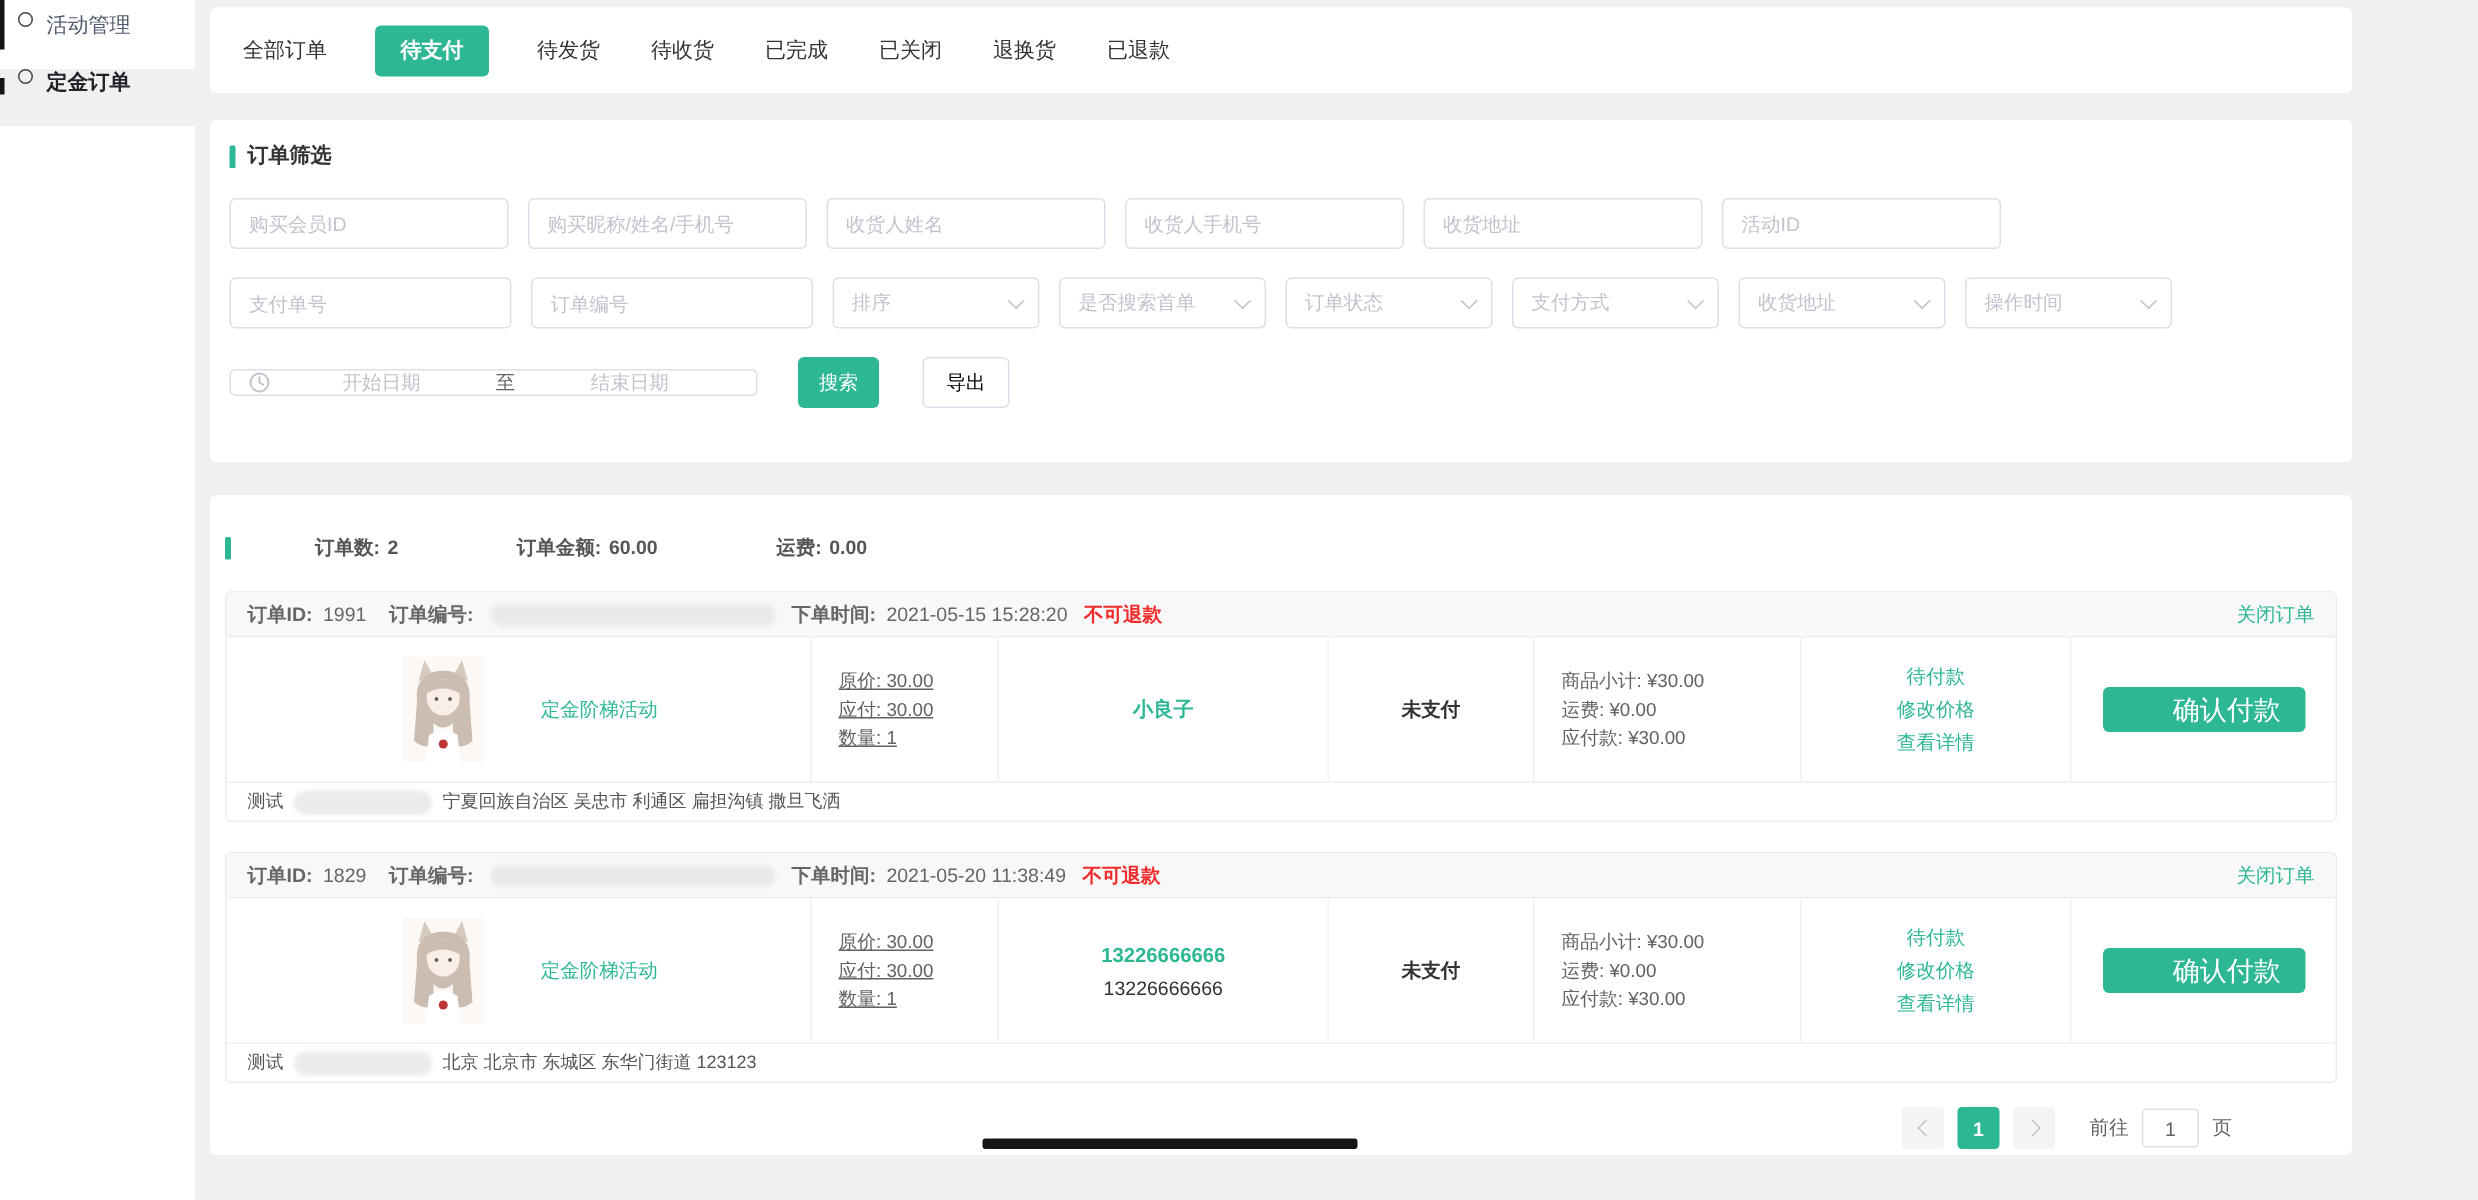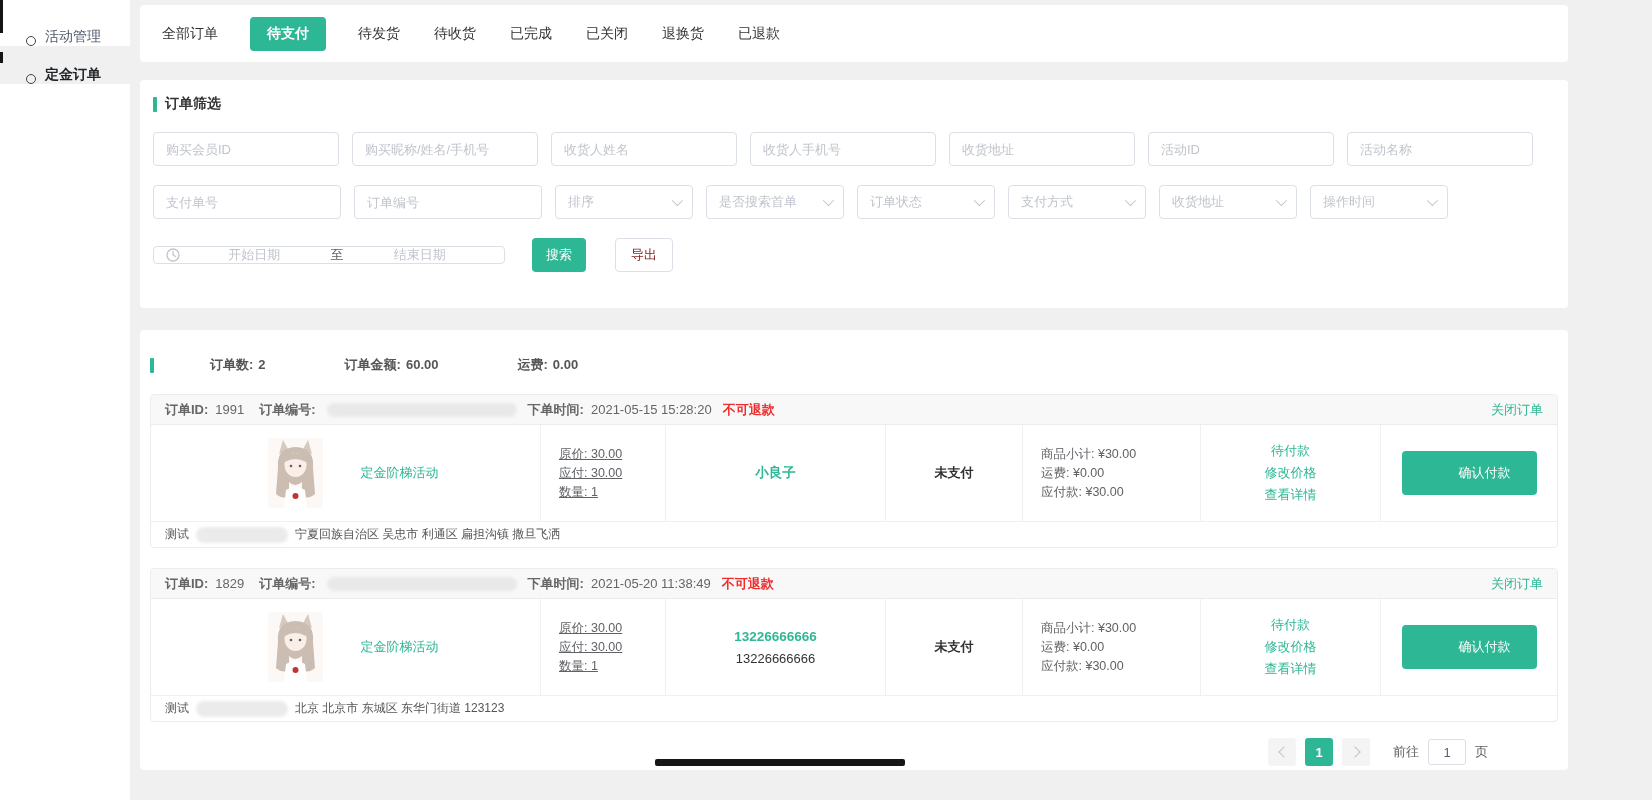--- a/index.html
+++ b/index.html
@@ -1,21 +1,21 @@
 <!DOCTYPE html>
 <html><head>
 <meta charset="utf-8">
 <style>
   * { margin:0; padding:0; box-sizing:border-box; }
   html,body { width:1652px; height:800px; }
   body { font-family:"Liberation Sans","DejaVu Sans",sans-serif; background:#f0f0f0; position:relative; overflow:hidden; color:#606266; }
 
   
   .sidebar { position:absolute; left:0; top:0; width:130px; height:800px; background:#fff; z-index:2; }
-  .side-item { display:flex; align-items:flex-end; gap:9px; height:38px; padding:0 26px; font-size:14px; color:#515a6e; cursor:pointer; }
+  .side-item { display:flex; align-items:flex-start; gap:9px; height:38px; padding:0 12px; font-size:14px; color:#515a6e; cursor:pointer; }
   .side-item.active { background:#f0f0f0; font-weight:bold; color:#1f2328; }
   .radio-circle { width:10px; height:10px; border:1.6px solid #444; border-radius:50%; flex:none; }
   .edge-mark { position:absolute; left:0; width:3px; background:#151515; z-index:3; }
   .edge-mark.m1 { top:0; height:33px; }
   .edge-mark.m2 { top:52px; height:11px; }
 
   
   .main { position:absolute; left:140px; top:0; width:1428px; }
   .card { background:#fff; border-radius:4px; }
 
@@ -34,21 +34,21 @@
   .w186 { width:186px; } .w188 { width:188px; }
   .select { width:138px; height:34px; border:1px solid #dcdfe6; border-radius:4px; display:flex; align-items:center; justify-content:space-between; padding:0 12px; cursor:pointer; background:#fff; }
   .select span { font-size:13px; color:#c0c4cc; }
   .chev { width:8px; height:8px; border-right:1.5px solid #c0c4cc; border-bottom:1.5px solid #c0c4cc; transform:rotate(45deg) translateY(-2px); flex:none; }
   .date-box { width:352px; height:18px; border:1px solid #dcdfe6; border-radius:4px; display:flex; align-items:center; padding:0 12px; background:#fff; cursor:pointer; }
   .date-box .ph { flex:1; text-align:center; font-size:13px; color:#c0c4cc; }
   .date-box .sep { font-size:13px; color:#606266; padding:0 4px; }
   .clock { flex:none; margin-right:2px; }
   .btn { height:34px; border-radius:4px; font-size:13px; display:inline-flex; align-items:center; justify-content:center; cursor:pointer; border:1px solid transparent; }
   .btn-primary { background:var(--accent); color:#fff; width:54px; margin-left:14px; }
-  .btn-plain { background:#fff; border-color:#dcdfe6; color:#7f1d1d; width:58px; margin-left:16px; }
+  .btn-plain { background:#fff; border-color:#dcdfe6; color:#000000; width:58px; margin-left:16px; }
 
   
   .orders-card { margin-top:22px; height:440px; padding:26px 10px 0 10px; }
   .summary { display:flex; align-items:center; gap:8px; font-size:13px; color:#555; font-weight:bold; }
   .summary .pair { margin-right:18px;margin-left:48px; }
   .summary .pair span { margin-right:5px; }
 
   .order-block { border:1px solid #ececec; border-radius:4px; margin-top:20px; }
   .order-head { height:30px; background:#f8f8f8; border-bottom:1px solid #ececec; display:flex; align-items:center; padding:0 14px; gap:7px; font-size:13px; color:#666; border-radius:4px 4px 0 0; }
   .order-head .lbl { font-weight:bold; }
@@ -65,21 +65,21 @@
   .col-price { width:125px; padding-left:18px; font-size:12.5px; color:#606266; line-height:19px;text-decoration:underline; }
   .col-buyer { width:220px; align-items:center; text-align:center; }
   .buyer-primary { color:var(--accent); font-weight:bold; font-size:13.5px; cursor:pointer; }
   .buyer-secondary { color:#333; font-size:13px; margin-top:7px; }
   .buyer-secondary:empty { display:none; }
   .col-status { width:137px; align-items:center; font-size:13px; font-weight:bold; color:#303133; }
   .col-totals { width:178px; padding-left:18px; font-size:12.5px; color:#606266; line-height:19px; }
   .col-actions { width:180px; align-items:center; font-size:13px; line-height:22px; }
   .col-actions div { color:var(--accent); cursor:pointer; }
   .col-btn { flex:1; align-items:center; }
-  .confirm-btn { width:135px; height:44px; background:var(--accent); color:#fff; border:none; border-radius:4px; font-size:13px; cursor:pointer;padding-left:31px; }
+  .confirm-btn { width:135px; height:30px; background:var(--accent); color:#fff; border:none; border-radius:4px; font-size:18px; cursor:pointer;padding-left:31px; }
 
   .order-address { height:26px; border-top:1px solid #f0f0f0; display:flex; align-items:center; padding:0 14px; gap:7px; font-size:12px; color:#555; }
   .blur-name { width:92px; height:16px; background:#ebebeb; border-radius:8px; filter:blur(1.5px); }
 
   
   .pager { display:flex; align-items:center; justify-content:flex-end; gap:9px; margin:16px 70px 0 0; font-size:13px; color:#606266; }
   .page-sq { width:28px; height:28px; border-radius:3px; background:#f4f4f5; display:flex; align-items:center; justify-content:center; cursor:pointer; }
   .page-sq.active { background:var(--accent); color:#fff; font-weight:bold; }
   .chev-l { width:8px; height:8px; border-left:1.6px solid #c0c4cc; border-bottom:1.6px solid #c0c4cc; transform:rotate(45deg); margin-left:3px; }
   .chev-r { width:8px; height:8px; border-right:1.6px solid #c0c4cc; border-top:1.6px solid #c0c4cc; transform:rotate(45deg); margin-right:3px; }
@@ -125,21 +125,20 @@
       <span>订单筛选</span>
     </div>
 
     <div class="frow">
       <input class="text-input w186" placeholder="购买会员ID" style="">
       <input class="text-input w186" placeholder="购买昵称/姓名/手机号" style="">
       <input class="text-input w186" placeholder="收货人姓名" style="">
       <input class="text-input w186" placeholder="收货人手机号" style="">
       <input class="text-input w186" placeholder="收货地址" style="">
       <input class="text-input w186" placeholder="活动ID" style="">
-      <input class="text-input w186" placeholder="活动名称" style="">
     </div>
 
     <div class="frow">
       <input class="text-input w188" placeholder="支付单号" style="">
       <input class="text-input w188" placeholder="订单编号" style="">
       <div class="select">
         <span>排序</span>
         <i class="chev"></i>
       </div>
       <div class="select">

